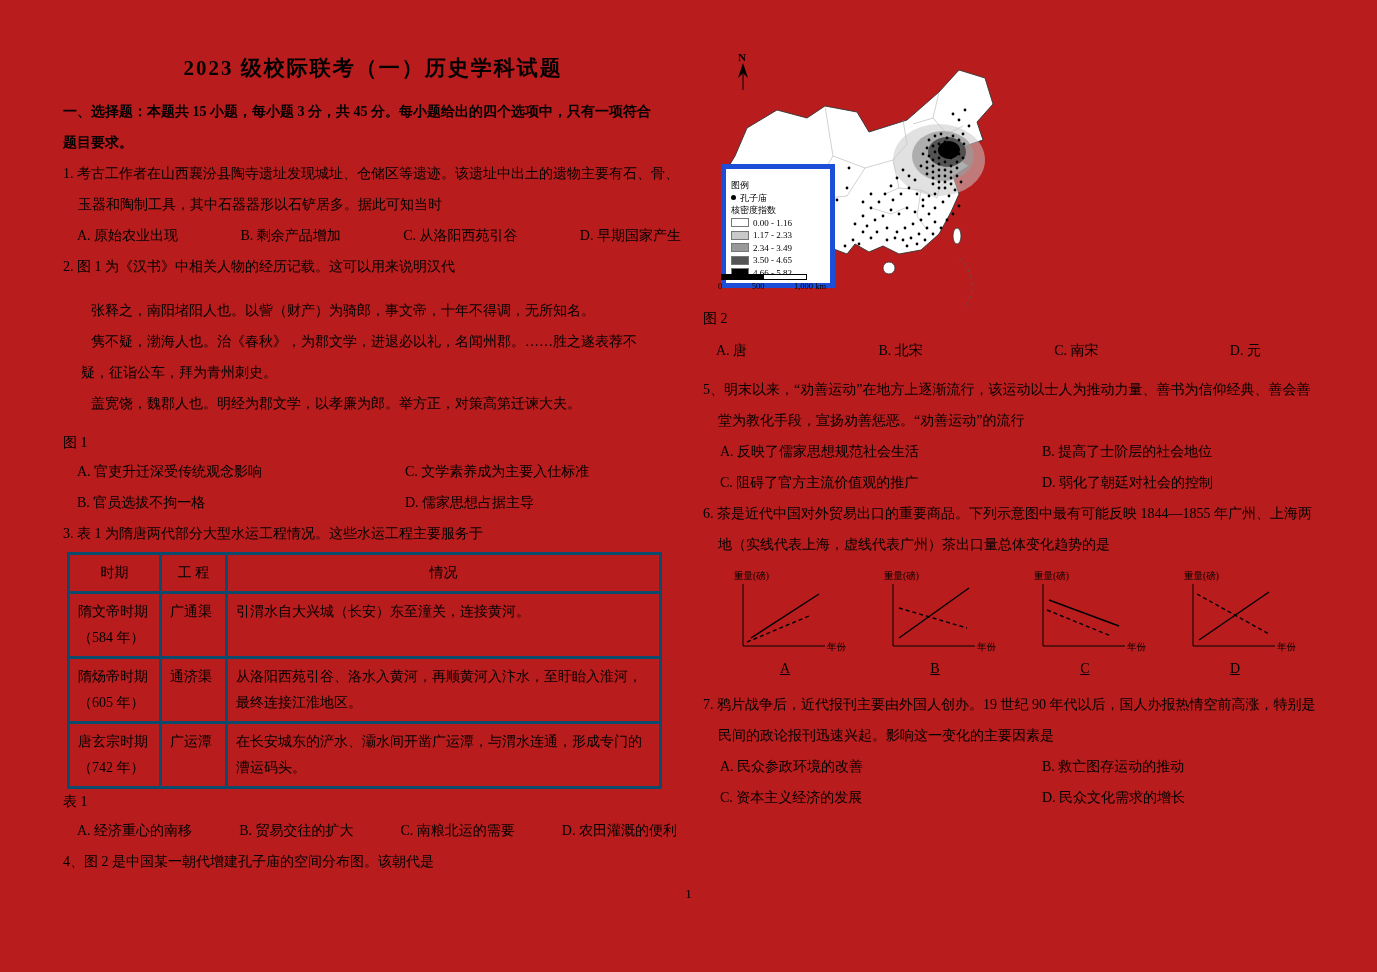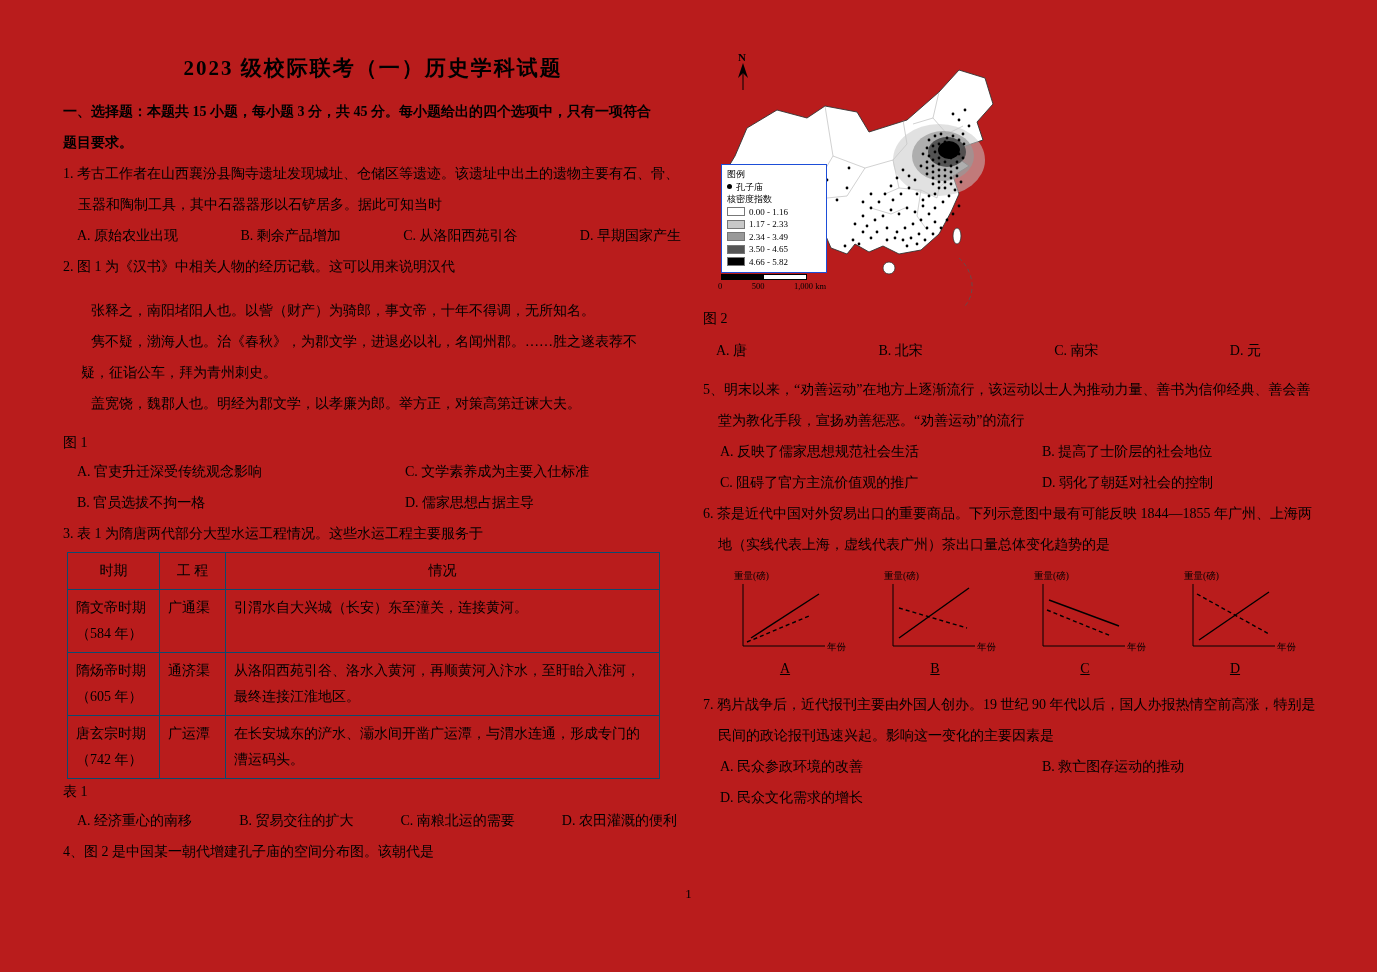--- a/index.html
+++ b/index.html
@@ -18,25 +18,25 @@
   .optrow-q4{width:545px;padding-left:13px;margin-top:3px;}
   .optgrid{display:grid;font-size:14px;line-height:31px;}
   .optgrid.g-left{grid-template-columns:328px auto;padding-left:14px;}
   .optgrid.g-right{grid-template-columns:322px auto;padding-left:17px;}
   .figbox{border:2px solid #b91c1c;width:594px;margin:4px 0 0 4px;padding:7px 12px 9px 12px;}
   .ind{padding-left:10px;}
   .caption{text-align:left;font-size:14px;line-height:26px;}
   .cap-left{width:600px;}
   .cap-map{width:380px;}
   table.wt{border-collapse:collapse;margin:3px 0 0 4px;font-size:14px;}
-  table.wt th,table.wt td{border:1px solid #0c4a6e;padding:5px 8px;line-height:26px;font-weight:400;vertical-align:top;text-align:left;}
+  table.wt th,table.wt td{border:3px solid #0c4a6e;padding:5px 8px;line-height:26px;font-weight:400;vertical-align:top;text-align:left;}
   table.wt th{text-align:center;}
   .map-wrap{position:relative;width:380px;height:258px;margin:4px 0 0 4px;}
-  .legend{position:absolute;left:14px;top:116px;width:94px;background:#fff;border:1px solid #1d4ed8;
-          padding:3px 5px 4px 5px;font-size:9px;line-height:12.5px;}
+  .legend{position:absolute;left:14px;top:116px;width:94px;background:#fff;border:5px solid #1d4ed8;
+          padding:10px 5px 4px 5px;font-size:9px;line-height:12.5px;}
   .lg-row{display:flex;align-items:center;gap:4px;}
   .lg-dot{width:5px;height:5px;border-radius:50%;background:#000;display:inline-block;flex:0 0 auto;}
   .swatch{width:16px;height:7px;border:1px solid #777;display:inline-block;flex:0 0 auto;}
   .scalebar{position:absolute;left:14px;top:226px;font-size:8.5px;line-height:10px;}
   .sb-line{width:84px;height:4px;border:1px solid #000;display:flex;}
   .sb-line span{flex:1;}
   .sb-seg-a{background:#000;}
   .sb-seg-b{background:#fff;}
   .sb-labels{display:flex;justify-content:space-between;width:108px;margin-left:-3px;margin-top:1px;}
   .charts-row{display:flex;gap:22px;margin:8px 0 0 18px;text-decoration:underline;}
@@ -402,18 +402,19 @@
         </svg>
         <div class="chart-letter">D</div>
       </div>
     </div>
 
     <div class="ln mt12">7. 鸦片战争后，近代报刊主要由外国人创办。19 世纪 90 年代以后，国人办报热情空前高涨，特别是</div>
     <div class="ln cont">民间的政论报刊迅速兴起。影响这一变化的主要因素是</div>
     <div class="optgrid g-right">
       <span>A.  民众参政环境的改善</span>
       <span>B.  救亡图存运动的推动</span>
+      <span>C.  资本主义经济的发展</span>
       <span>D.  民众文化需求的增长</span>
     </div>
   </div>
 
   <div class="pagenum">1</div>
 </div>
 
 </body></html>

